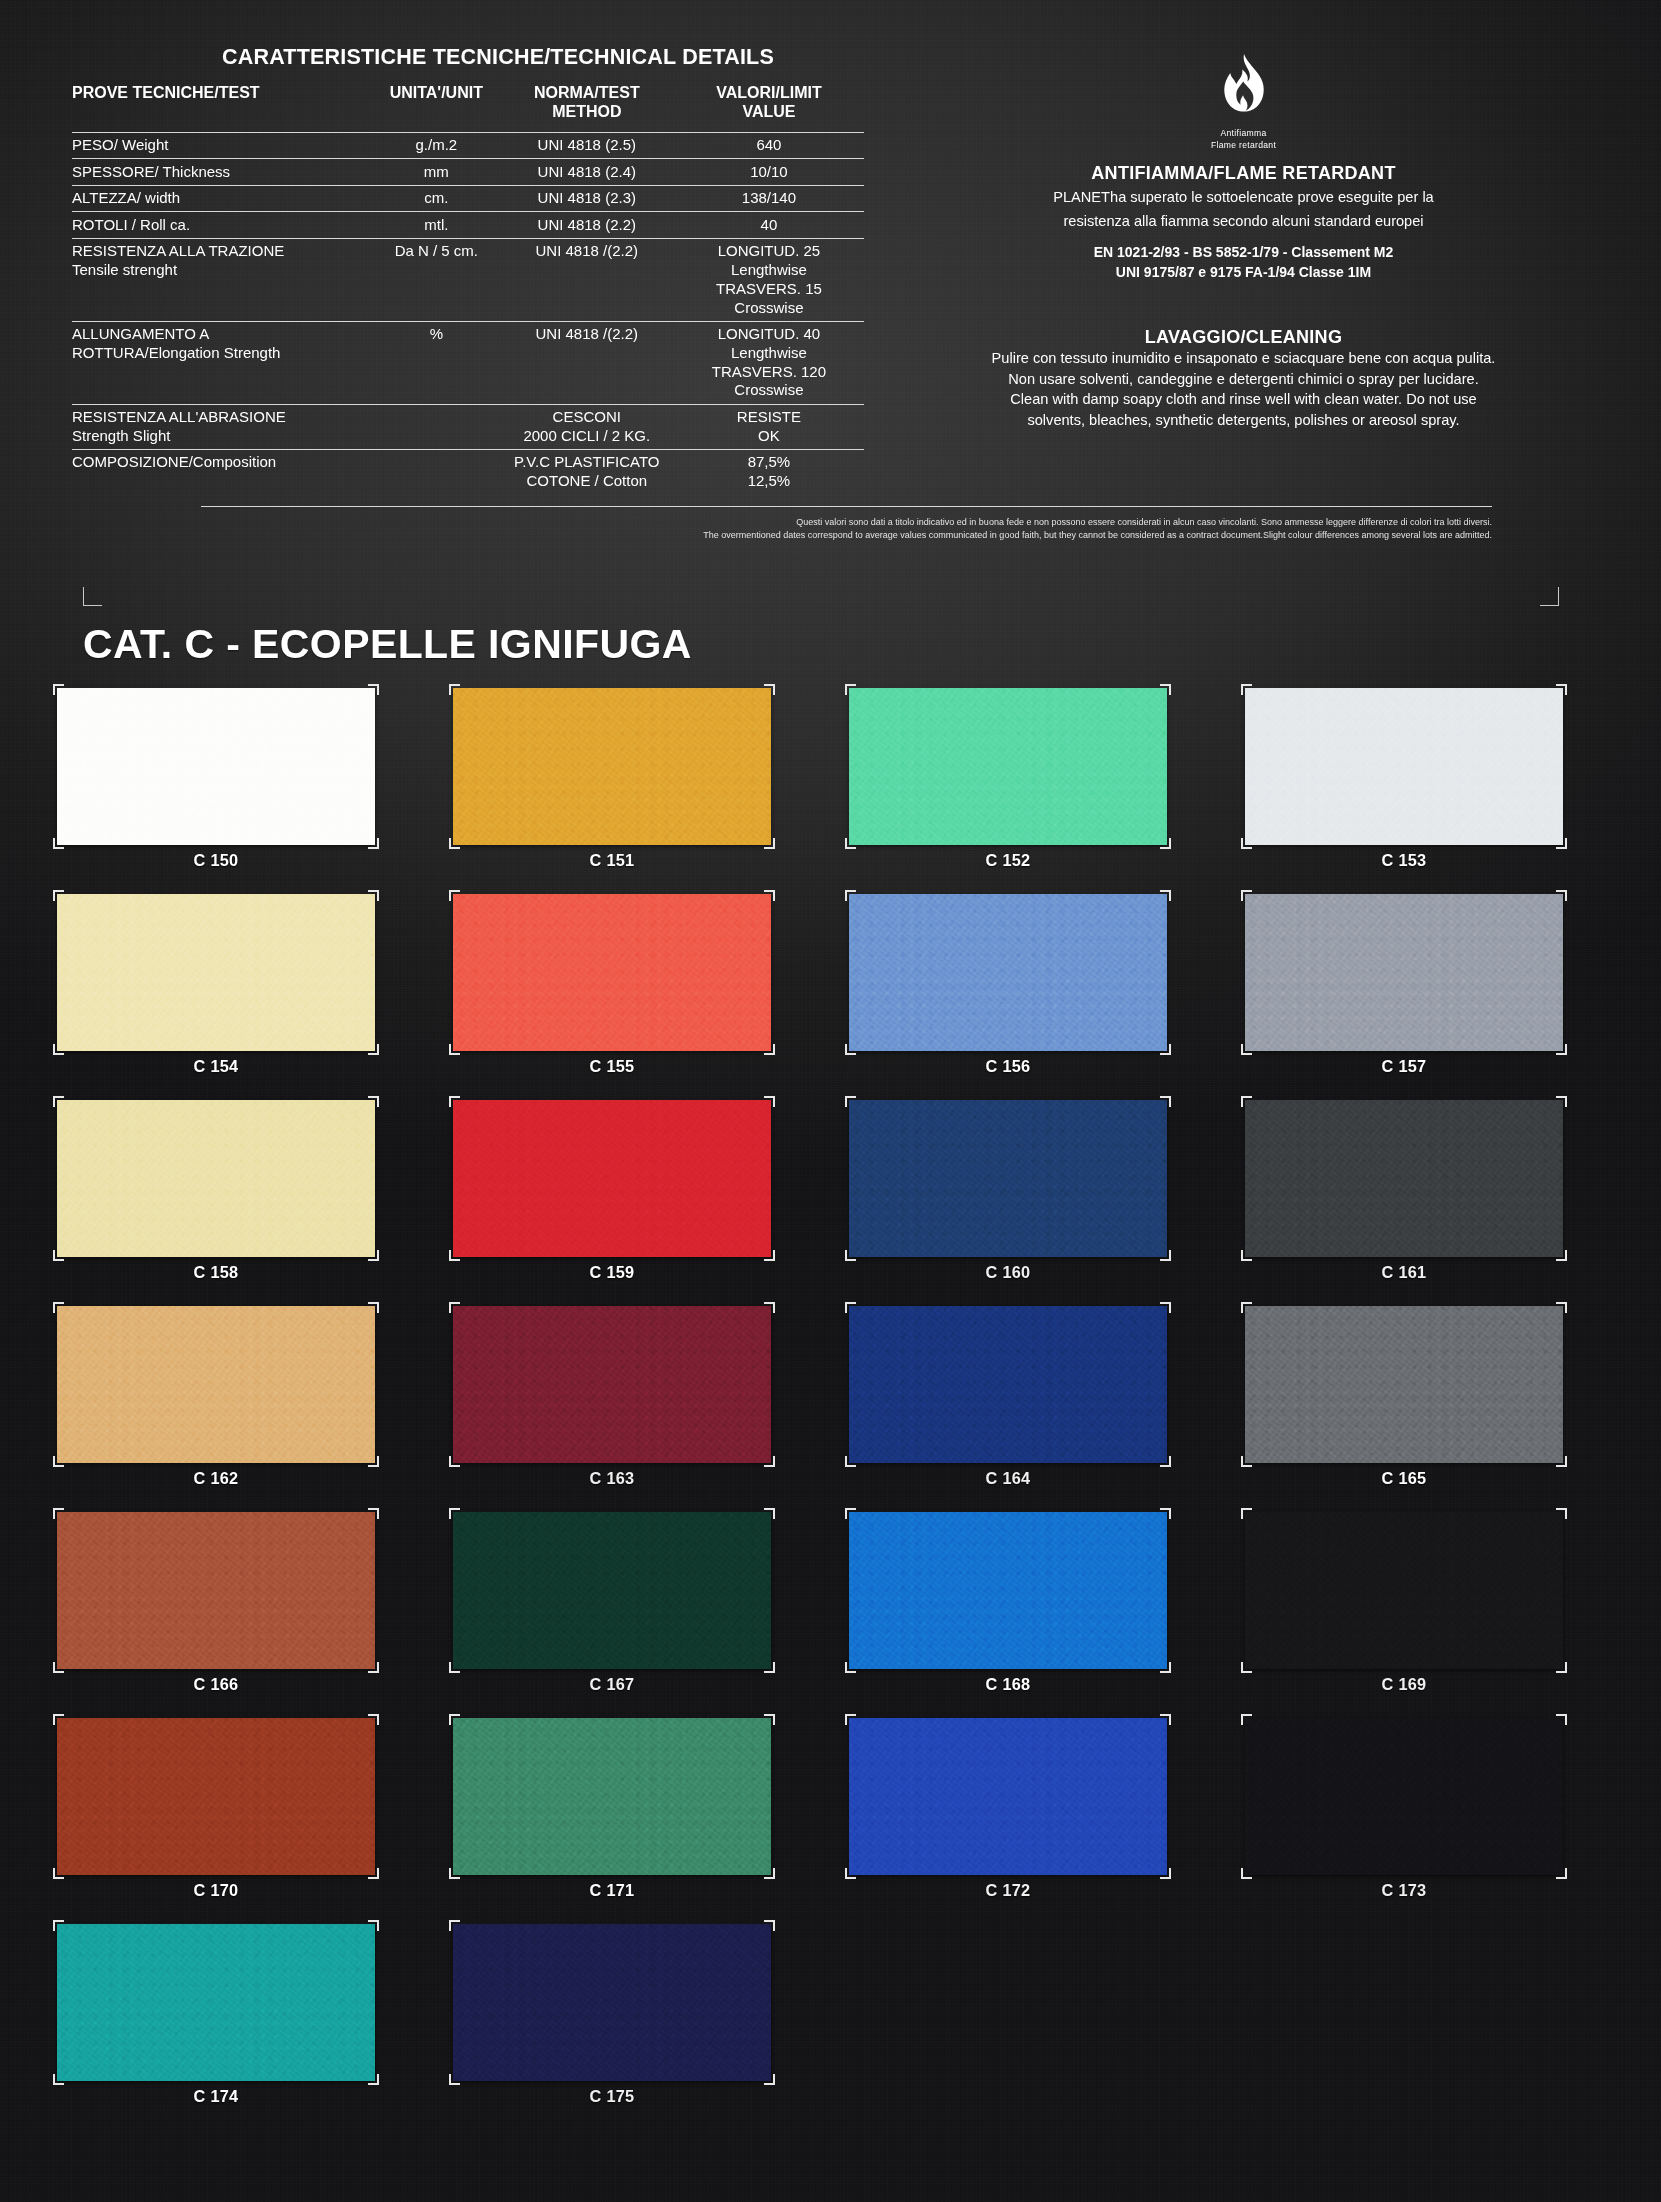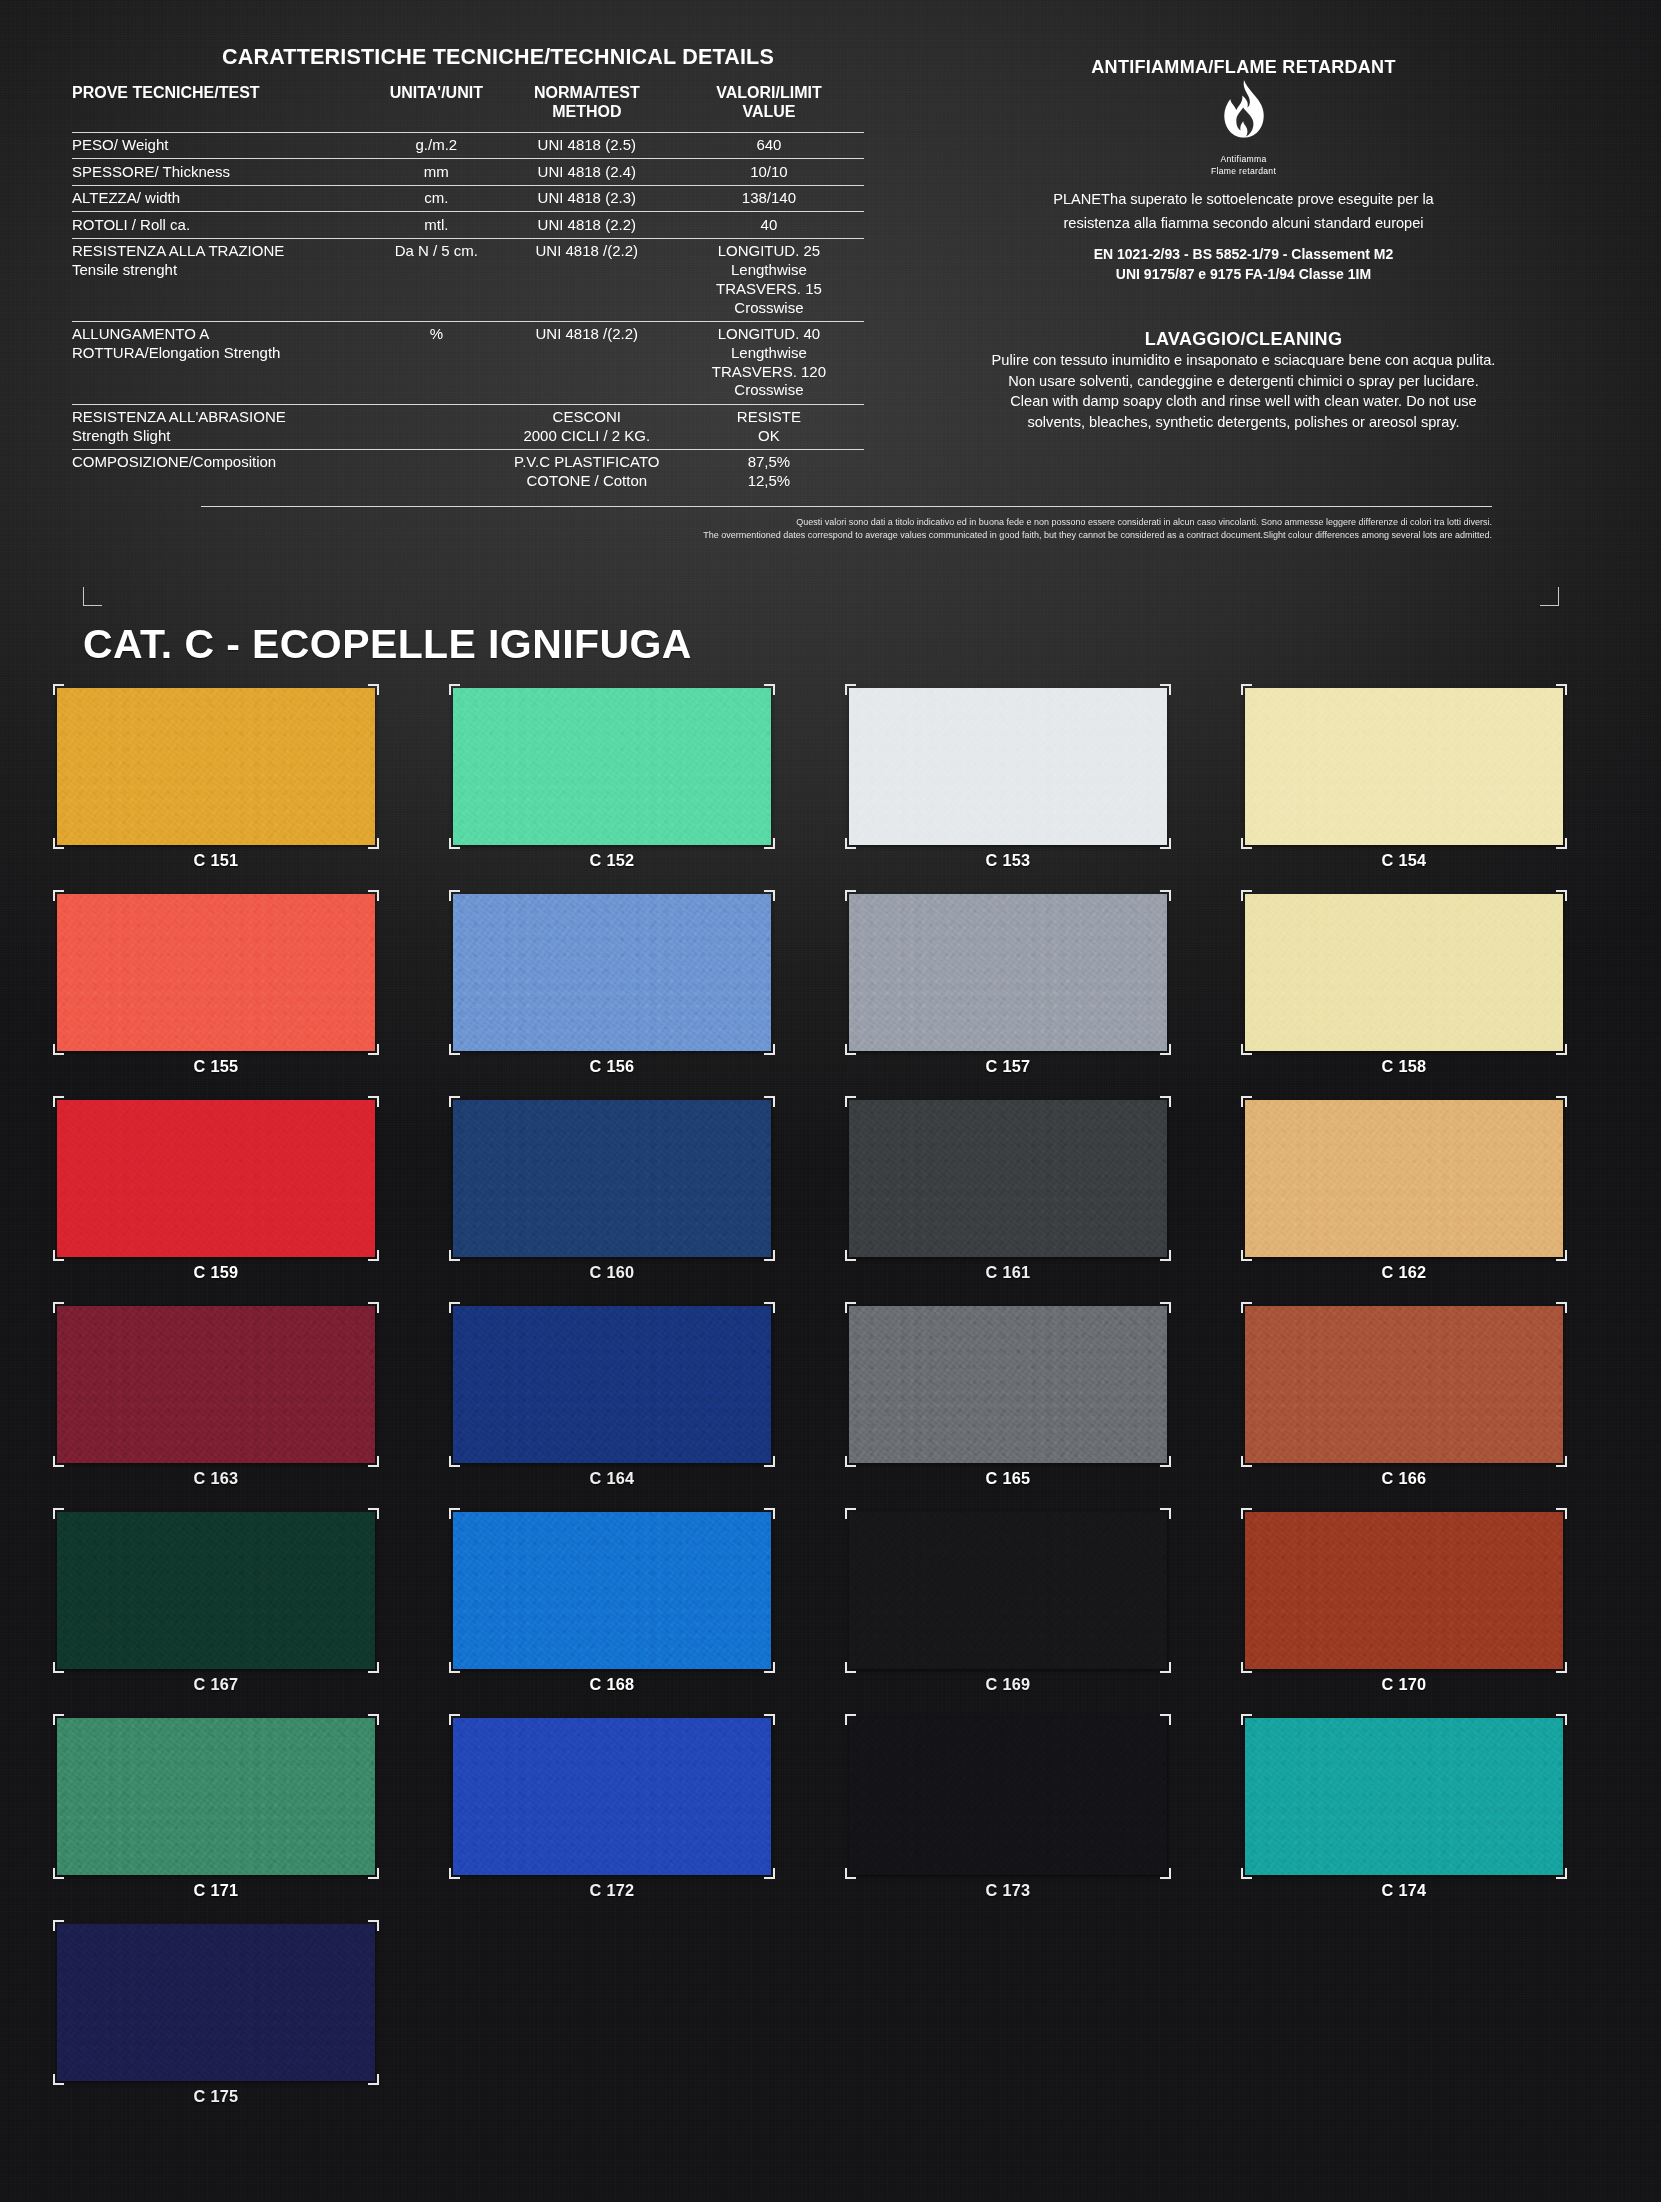--- a/index.html
+++ b/index.html
@@ -261,30 +261,30 @@
           </tbody>
       </table>
 
       <div id="disclaimer">
         <div>Questi valori sono dati a titolo indicativo ed in buona fede e non possono essere considerati in alcun caso vincolanti. Sono ammesse leggere differenze di colori tra lotti diversi.</div>
         <div>The overmentioned dates correspond to average values communicated in good faith, but they cannot be considered as a contract document.Slight colour differences among several lots are admitted.</div>
       </div>
     </div>
 
     <div id="fr-block">
-      <div id="fr-title">ANTIFIAMMA/FLAME RETARDANT</div>
-
       <div id="flame-logo">
         <svg width="60" height="71" viewBox="0 0 70 82">
           <path fill="#ffffff" d="M35 2c-2 10 4 15 6 21 2 6 0 10-2 11 2-7-3-11-6-14 1 8-4 11-7 17-2-6-6-7-7-13-4 6-7 12-7 19 0 16 10 26 23 26s23-10 23-26c0-12-8-20-13-26-4-5-8-9-10-15z"></path>
           <path fill="#2c2c2c" d="M34 34c-3 5-8 8-8 16 0 5 2 9 5 11-1-5 1-8 3-11 1 5 5 6 5 12 0 3-1 5-2 6 5-2 9-8 9-15 0-8-7-12-12-19z"></path>
         </svg>
         <div class="flame-cap">Antifiamma</div>
         <div class="flame-cap">Flame retardant</div>
       </div>
+
+      <div id="fr-title">ANTIFIAMMA/FLAME RETARDANT</div>
       <div class="fr-line">PLANETha superato le sottoelencate prove eseguite per la</div>
       <div class="fr-line">resistenza alla fiamma secondo alcuni standard europei</div>
 
       <div id="fr-standards">
         <div>EN 1021-2/93  -  BS 5852-1/79  -  Classement M2</div>
         <div>UNI 9175/87 e 9175 FA-1/94 Classe 1IM</div>
       </div>
 
       <div id="clean-title">LAVAGGIO/CLEANING</div>
       <div class="clean-line">Pulire con tessuto inumidito e insaponato e sciacquare bene con acqua pulita.</div>
@@ -295,20 +295,30 @@
 
     <div class="regmark bl" style="left:83px; top:587px;"></div>
     <div class="regmark br" style="left:1540px; top:587px;"></div>
   </div>
 
   <div id="cat-title">CAT. C - ECOPELLE IGNIFUGA</div>
 
   <div id="swatch-grid">
       <div class="cell">
         <div class="swatch-wrap">
+          <div class="swatch" style="background: rgb(253, 253, 251);"></div>
+          <div class="crop tl"></div>
+          <div class="crop tr"></div>
+          <div class="crop bl"></div>
+          <div class="crop br"></div>
+        </div>
+        <div class="swatch-label">C 150</div>
+      </div>
+      <div class="cell">
+        <div class="swatch-wrap">
           <div class="swatch" style="background: rgb(224, 166, 48);"></div>
           <div class="crop tl"></div>
           <div class="crop tr"></div>
           <div class="crop bl"></div>
           <div class="crop br"></div>
         </div>
         <div class="swatch-label">C 151</div>
       </div>
       <div class="cell">
         <div class="swatch-wrap">

